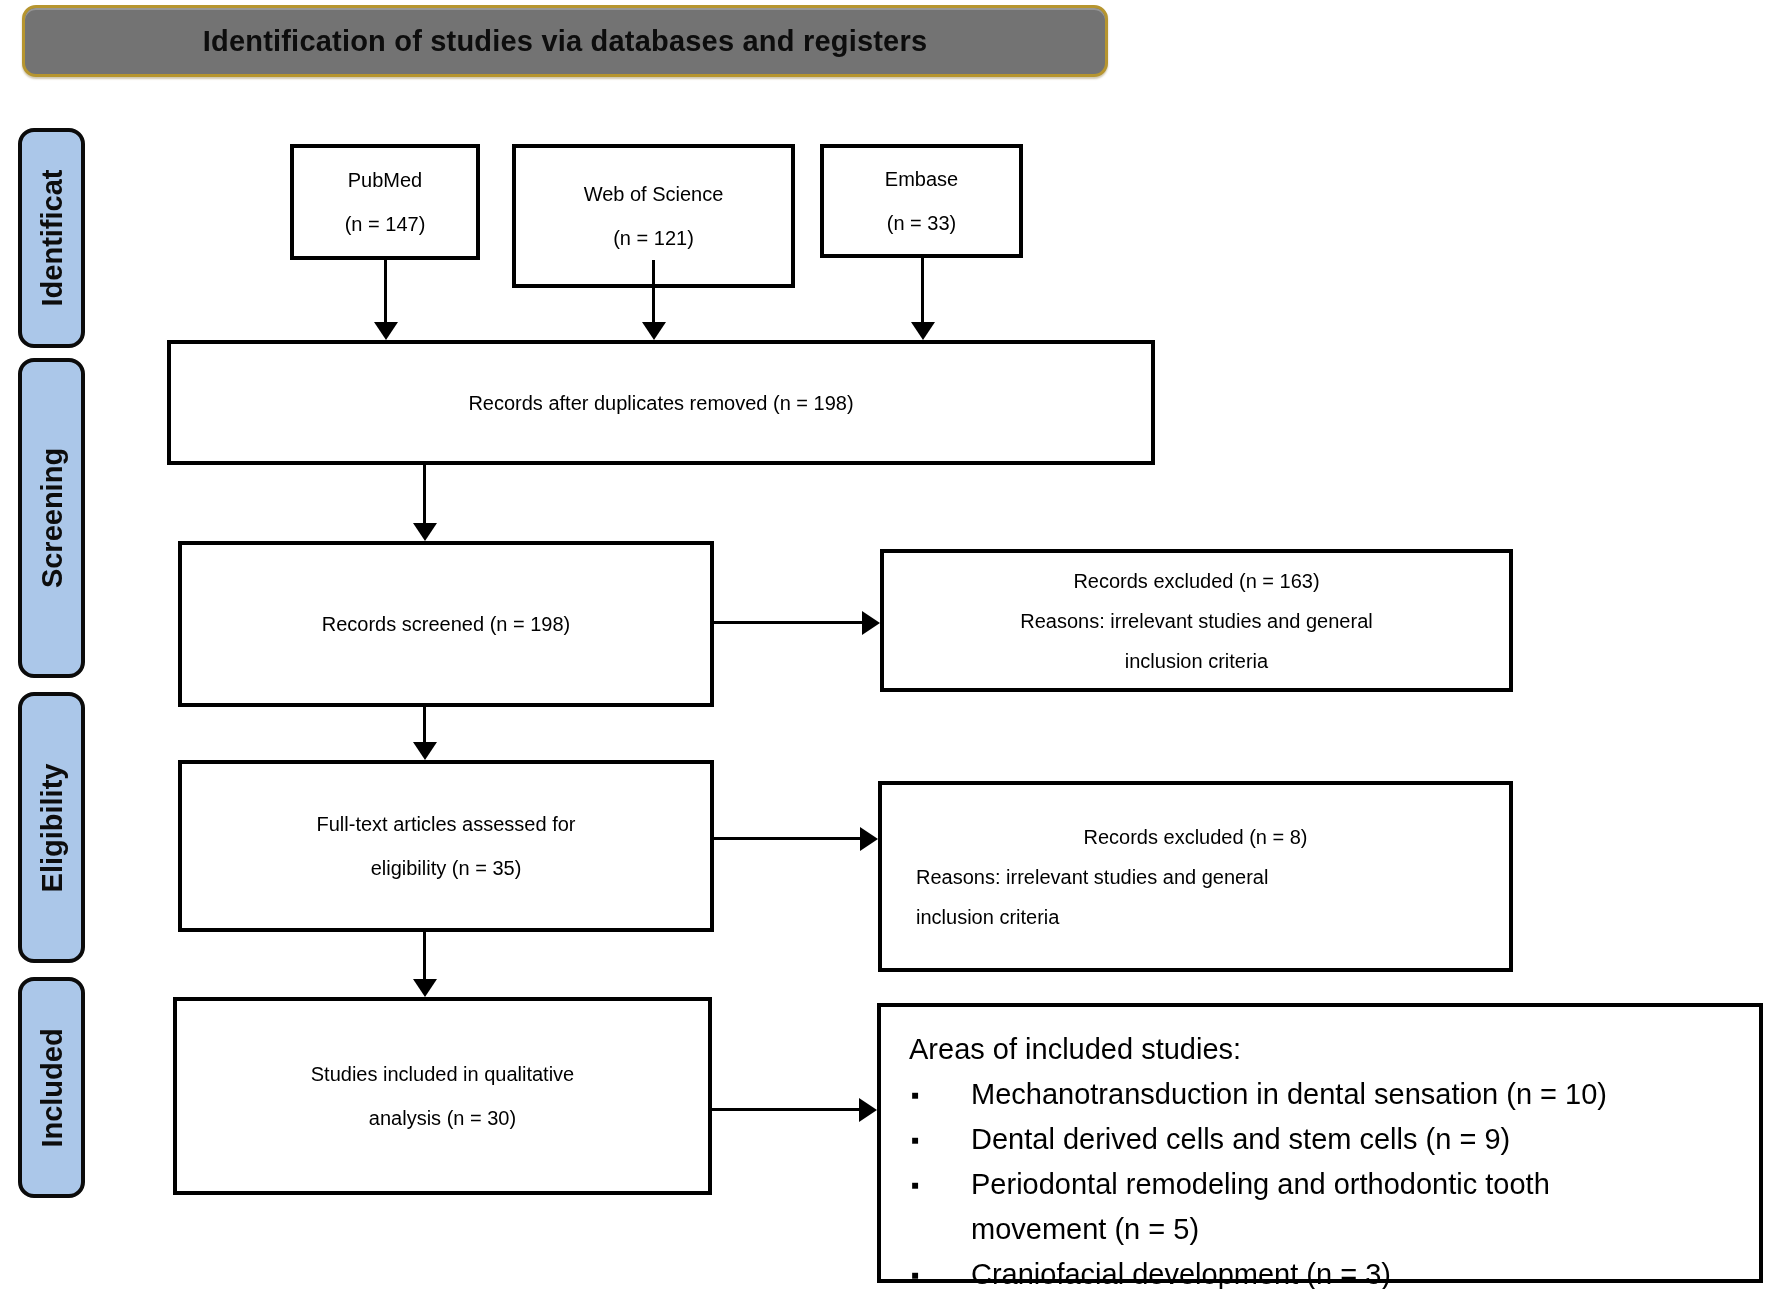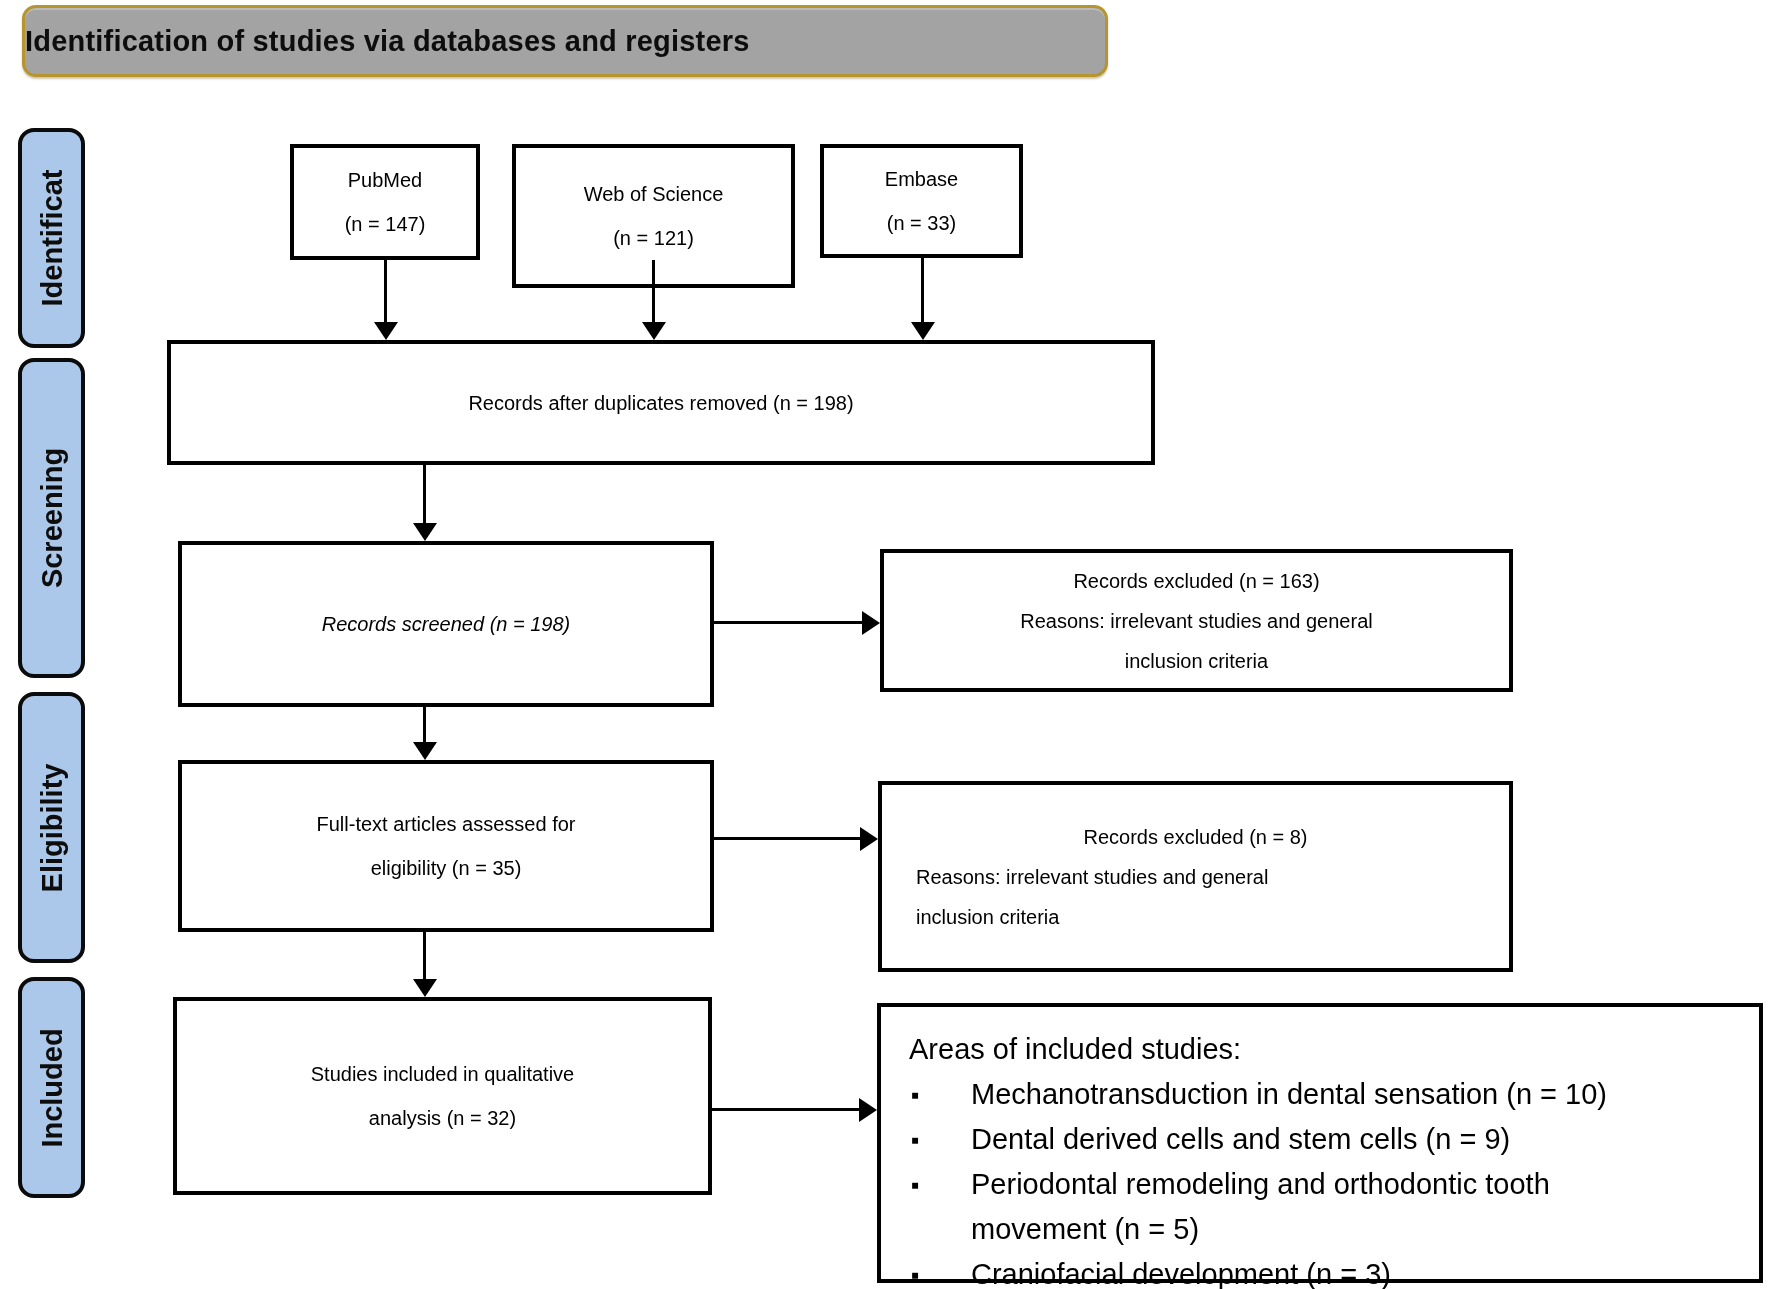--- a/index.html
+++ b/index.html
@@ -12,24 +12,24 @@
     font-family: "Liberation Sans", "DejaVu Sans", sans-serif;
     color: #000;
     overflow: hidden;
   }
 
   
   .banner {
     position: absolute;
     left: 22px; top: 5px;
     width: 1086px; height: 72px;
-    background: #a3a3a3;
+    background: #737373;
     border: 3px solid #b6952f;
     border-radius: 14px;
-    display: flex; align-items: center; justify-content: flex-start;
+    display: flex; align-items: center; justify-content: center;
     box-shadow: inset 0 2px 0 rgba(255,255,255,0.25), 0 2px 2px rgba(120,95,25,0.35);
   }
   .banner-text {
     font-size: 29px; font-weight: bold; color: #0d0d0d;
     letter-spacing: 0.2px;
   }
 
   
   .stage {
     position: absolute;
@@ -57,21 +57,21 @@
     display: flex; flex-direction: column;
     align-items: center; justify-content: center;
     text-align: center;
     font-size: 20px; line-height: 44px;
     white-space: pre-line;
   }
   #box-pubmed   { left: 290px; top: 144px; width: 190px; height: 116px; }
   #box-wos      { left: 512px; top: 144px; width: 283px; height: 144px; }
   #box-embase   { left: 820px; top: 144px; width: 203px; height: 114px; }
   #box-duplicates { left: 167px; top: 340px; width: 988px; height: 125px; }
-  #box-screened   { left: 178px; top: 541px; width: 536px; height: 166px; font-style: italic; }
+  #box-screened   { left: 178px; top: 541px; width: 536px; height: 166px; }
   #box-fulltext   { left: 178px; top: 760px; width: 536px; height: 172px; }
   #box-studies    { left: 173px; top: 997px; width: 539px; height: 198px; }
 
   #box-excluded1 { left: 880px; top: 549px; width: 633px; height: 143px;
                    line-height: 40px; }
   #box-excluded2 { left: 878px; top: 757px; width: 635px; height: 191px;
                    line-height: 40px; align-items: stretch; margin-top: 24px; }
   #box-excluded2 .title { text-align: center; }
   #box-excluded2 .reasons { text-align: left; padding-left: 34px; padding-right: 20px; }
 
@@ -145,21 +145,21 @@
   <div class="fbox" id="box-wos">Web of Science
 (n = 121)</div>
   <div class="fbox" id="box-embase">Embase
 (n = 33)</div>
 
   <div class="fbox" id="box-duplicates">Records after duplicates removed (n = 198)</div>
   <div class="fbox" id="box-screened">Records screened (n = 198)</div>
   <div class="fbox" id="box-fulltext">Full-text articles assessed for
 eligibility (n = 35)</div>
   <div class="fbox" id="box-studies">Studies included in qualitative
-analysis (n = 32)</div>
+analysis (n = 30)</div>
 
   <div class="fbox" id="box-excluded1">Records excluded (n = 163)
 Reasons: irrelevant studies and general
 inclusion criteria</div>
   <div class="fbox" id="box-excluded2">
     <div class="title">Records excluded (n = 8)</div>
     <div class="reasons">Reasons: irrelevant studies and general
 inclusion criteria</div>
   </div>
 

